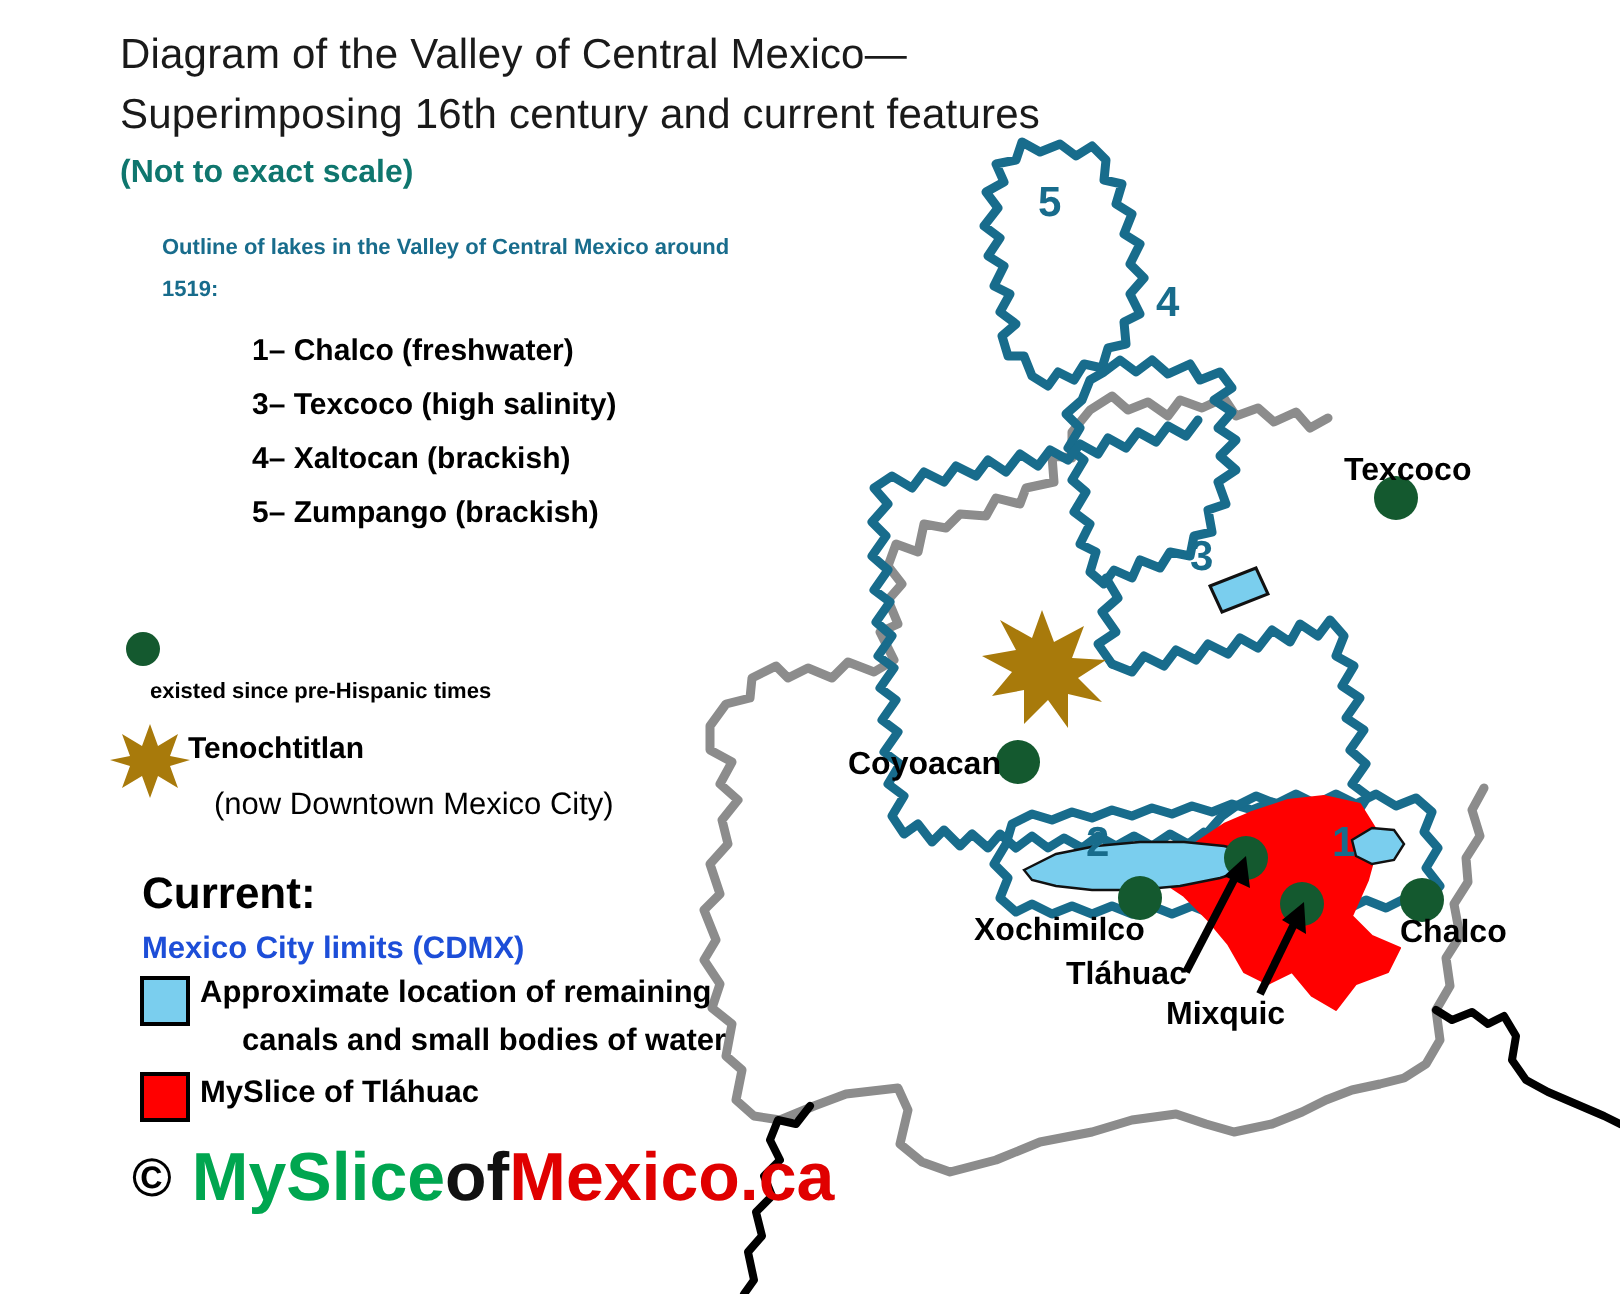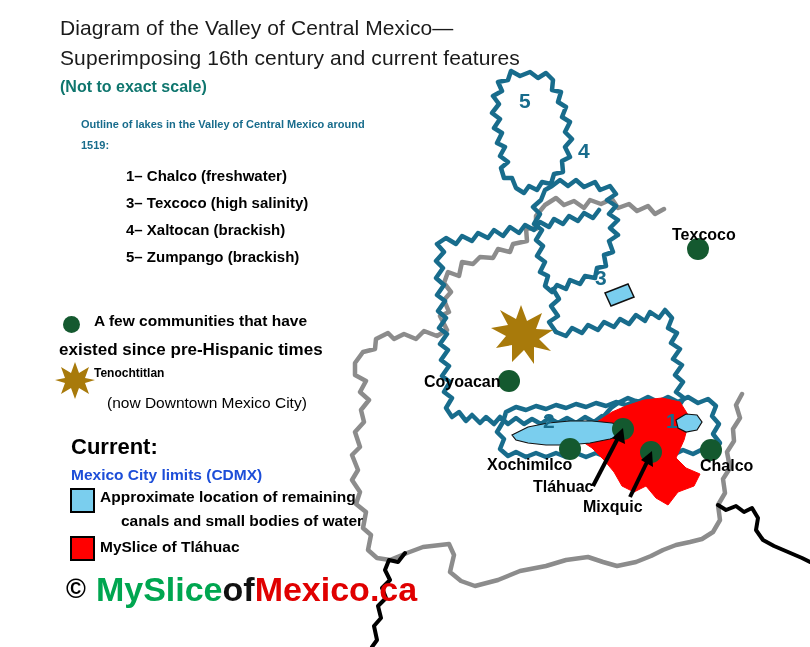--- a/index.html
+++ b/index.html
@@ -60,26 +60,26 @@
     width: 17px; height: 17px;
     border-radius: 50%;
     background: #14592F;
   }
   #communities-dot { left: 63px; top: 316px; }
   #communities-text-1 {
     left: 94px; top: 312px;
     font-size: 15.5px; font-weight: bold; white-space: nowrap;
   }
   #communities-text-2 {
-    left: 59px; top: 340px;
-    font-size: 17px; font-weight: bold; white-space: nowrap;
+    left: 75px; top: 340px;
+    font-size: 11px; font-weight: bold; white-space: nowrap;
   }
   #tenochtitlan-label {
     left: 94px; top: 366px;
-    font-size: 12px; font-weight: bold; white-space: nowrap;
+    font-size: 15px; font-weight: bold; white-space: nowrap;
   }
   #tenochtitlan-sub {
     left: 107px; top: 394px;
     font-size: 15.5px; font-weight: normal; white-space: nowrap;
   }
 
   
   #current-heading {
     left: 71px; top: 434px;
     font-size: 22px; font-weight: bold; white-space: nowrap;
@@ -257,21 +257,20 @@
 
   <div class="abs" id="lakes-heading">Outline of lakes in the Valley of Central Mexico around 1519:</div>
   <div class="abs" id="lakes-list">
     <div class="lake-row">1– Chalco (freshwater)</div>
     <div class="lake-row">3– Texcoco (high salinity)</div>
     <div class="lake-row">4– Xaltocan (brackish)</div>
     <div class="lake-row">5– Zumpango (brackish)</div>
   </div>
 
   <div class="abs legend-dot" id="communities-dot"></div>
-  <div class="abs" id="communities-text-1">A few communities that have</div>
   <div class="abs" id="communities-text-2">existed since pre-Hispanic times</div>
 
   <svg class="abs" style="left:55px; top:360px;" width="40" height="40">
     <polygon fill="#A87A0B" points="20,2 24,13 34,7 30,18 40,20 30,23 34,34 24,28 20,39
               16,28 6,34 10,23 0,20 10,18 6,7 16,13"></polygon>
   </svg>
   <div class="abs" id="tenochtitlan-label">Tenochtitlan</div>
   <div class="abs" id="tenochtitlan-sub">(now Downtown Mexico City)</div>
 
   <div class="abs" id="current-heading">Current:</div>

